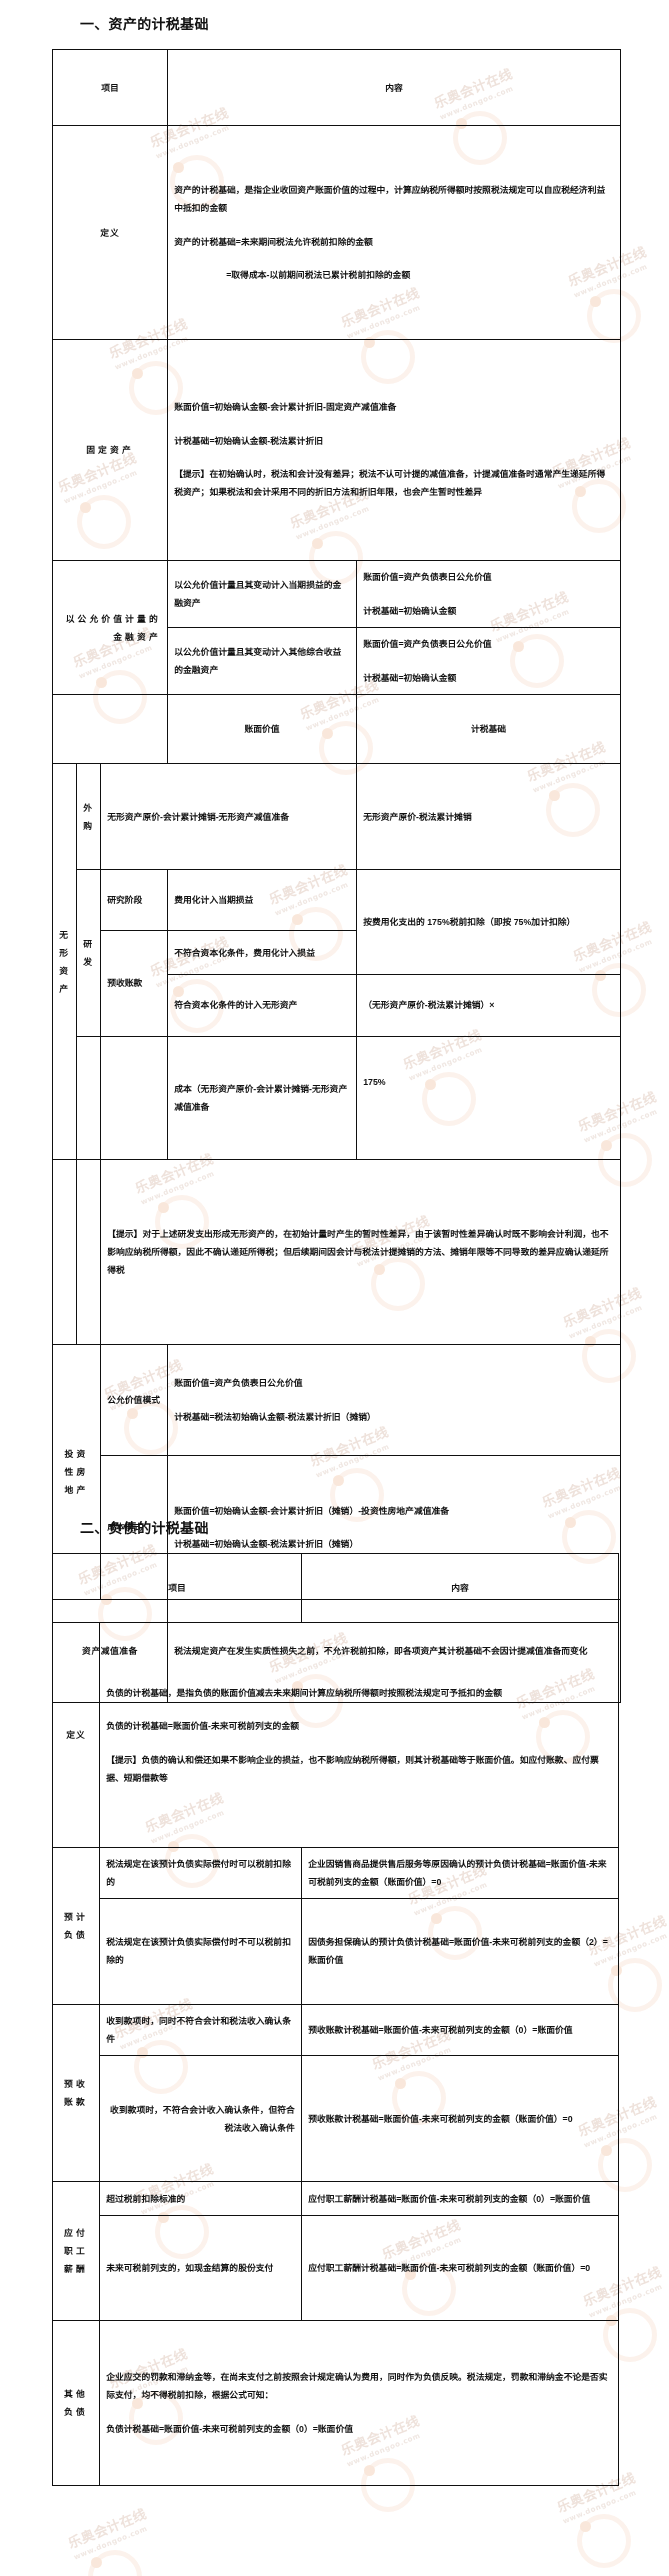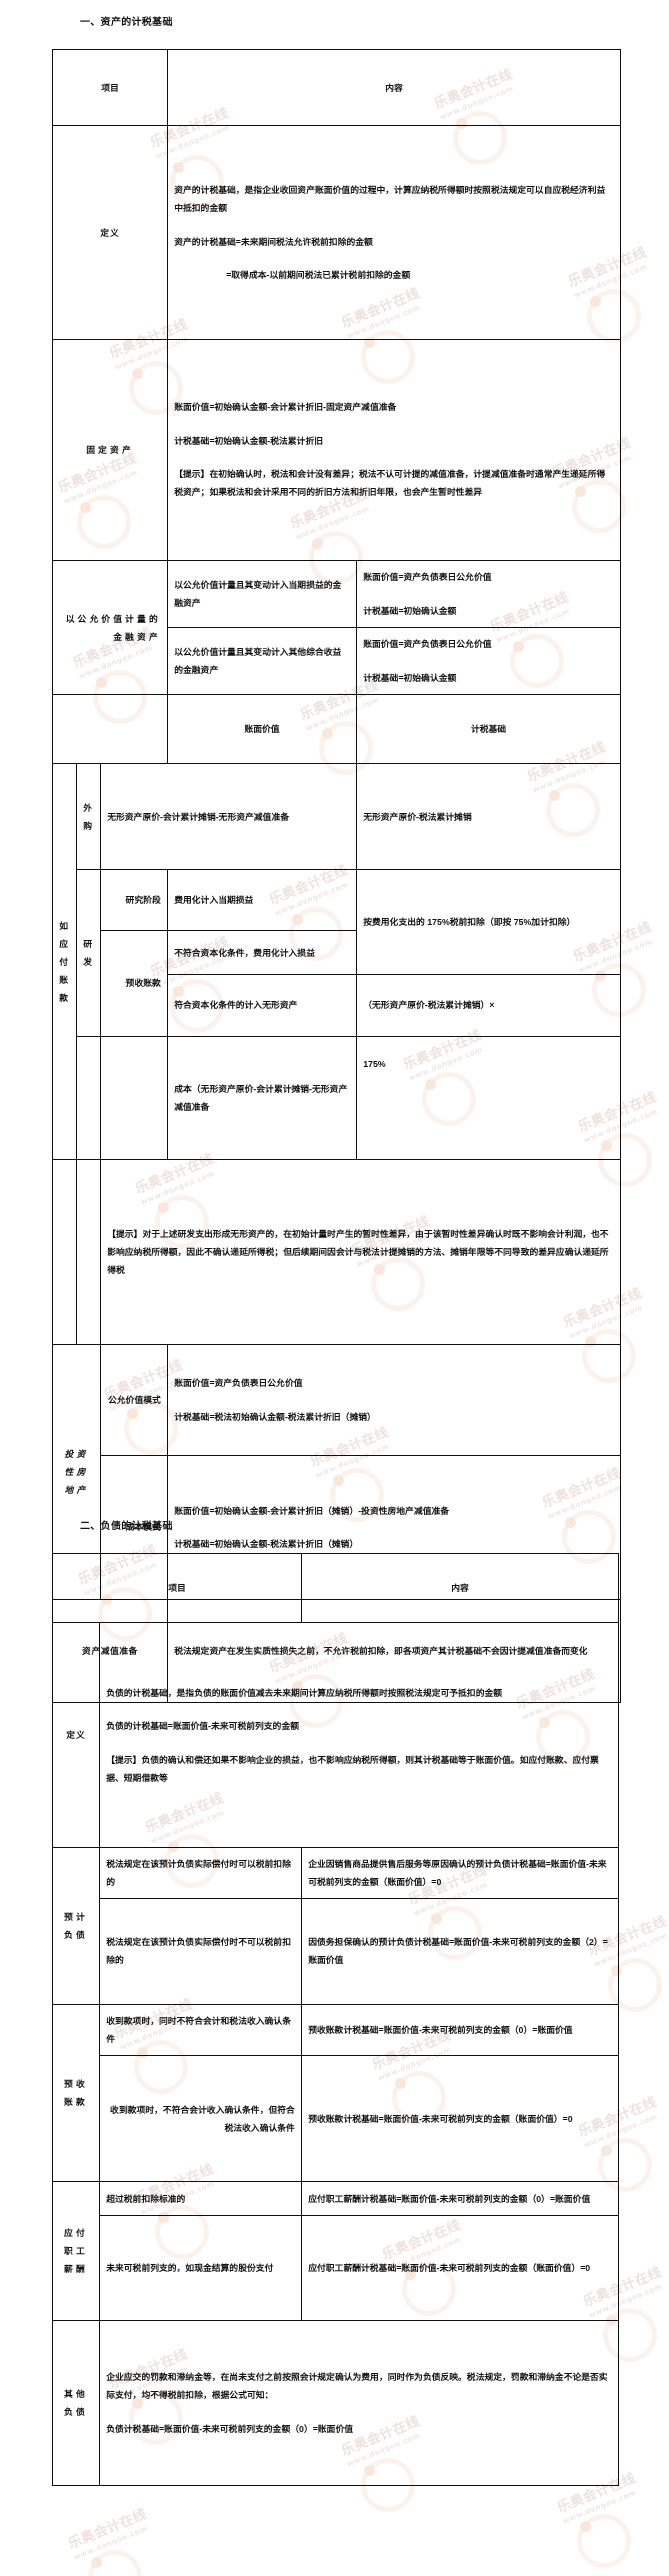--- a/index.html
+++ b/index.html
@@ -55,21 +55,21 @@
     width:11.3px;height:11.3px;border-radius:50%;
     background:#f7e0cf;
   }
 
   
   .content{position:relative; z-index:3;}
 
   h2.sec-title{
     margin:0;
     padding:0;
-    font-size:10px;
+    font-size:14px;
     font-weight:700;
     color:#111;
     font-family:"Liberation Sans","DejaVu Sans",sans-serif;
     letter-spacing:0.3px;
   }
   .title-1{position:absolute; left:80px; top:13px;}
   .title-2{position:absolute; left:80px; top:1517px;}
 
   table.grid{
     position:absolute;
@@ -81,21 +81,21 @@
     border:0.8px solid #0f0f0f;
     padding:7.2px 6.2px;
     vertical-align:middle;
     font-size:8.8px;
     line-height:2.05;
     font-weight:600;
     color:#111;
     background:transparent;
     word-break:break-all;
   }
-  td.ctr{text-align:right;}
+  td.ctr{text-align:left;}
   td.hd{text-align:center; font-weight:600; font-size:9.3px;}
   td.lbl{text-align:center; font-weight:600; letter-spacing:1px;}
   td.lbl-narrow{text-align:center; font-weight:600; letter-spacing:3.1px; padding-left:2.1px; padding-right:2.1px;}
 
   
   #tbl-assets{ left:52px; top:49px; width:567px; }
   #tbl-liab{   left:52px; top:1553px; width:567px; }
 
   
   .p{margin:0 0 15.5px 0;}
@@ -359,21 +359,21 @@
         </td>
       </tr>
 
       <tr>
         <td class="hd" colspan="3" style="height:54px;"></td>
         <td class="hd">账面价值</td>
         <td class="hd">计税基础</td>
       </tr>
 
       <tr>
-        <td class="lbl-narrow" rowspan="5" style="width:24px;">如应付账款</td>
+        <td class="lbl-narrow" rowspan="5" style="width:24px;">无形资产</td>
         <td class="lbl-narrow" style="height:90px;">外购</td>
         <td colspan="2">无形资产原价-会计累计摊销-无形资产减值准备</td>
         <td>无形资产原价-税法累计摊销</td>
       </tr>
 
       <tr>
         <td class="lbl-narrow" rowspan="3" style="width:24px;">研发</td>
         <td class="ctr" style="height:46px;">研究阶段</td>
         <td>费用化计入当期损益</td>
         <td rowspan="2">按费用化支出的 175%税前扣除（即按 75%加计扣除）</td>
@@ -386,31 +386,31 @@
 
       <tr>
         <td style="height:46px;">符合资本化条件的计入无形资产</td>
         <td>（无形资产原价-税法累计摊销）×</td>
       </tr>
 
       <tr>
         <td></td>
         <td></td>
         <td style="height:108px;">成本（无形资产原价-会计累计摊销-无形资产减值准备</td>
-        <td style="vertical-align:top; padding-top:18px;">175%</td>
+        <td style="vertical-align:top; padding-top:36px;">175%</td>
       </tr>
 
       <tr>
         <td></td>
         <td></td>
         <td colspan="3" style="height:170px;">【提示】对于上述研发支出形成无形资产的，在初始计量时产生的暂时性差异，由于该暂时性差异确认时既不影响会计利润，也不影响应纳税所得额，因此不确认递延所得税；但后续期间因会计与税法计提摊销的方法、摊销年限等不同导致的差异应确认递延所得税</td>
       </tr>
 
       <tr>
-        <td class="lbl-narrow" colspan="2" rowspan="2" style="width:47px;font-style:italic;">投资性房地产</td>
+        <td class="lbl-narrow" colspan="2" rowspan="2" style="width:47px;">投资性房地产</td>
         <td class="ctr" style="height:95px;">公允价值模式</td>
         <td colspan="2">
           <div class="p">账面价值=资产负债表日公允价值</div>
           <div class="p">计税基础=税法初始确认金额-税法累计折旧（摊销）</div>
         </td>
       </tr>
 
       <tr>
         <td class="ctr" style="height:129px;">成本模式</td>
         <td colspan="2">

